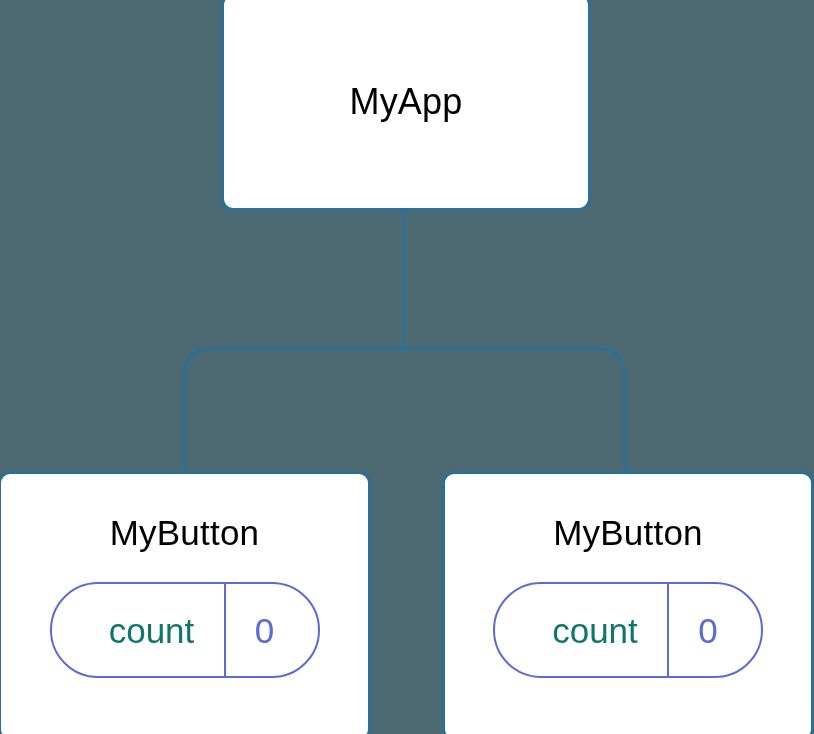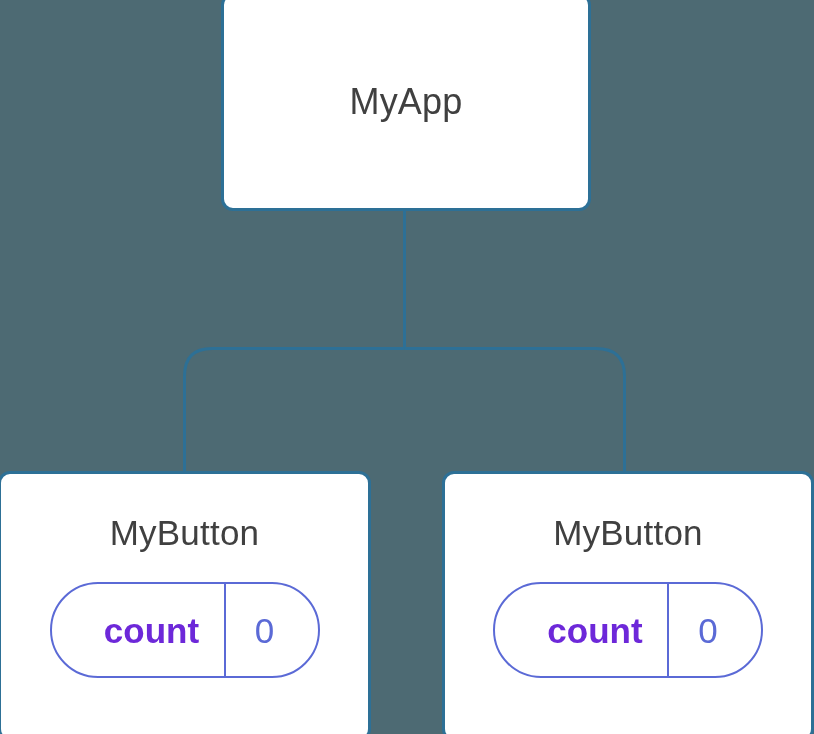--- a/index.html
+++ b/index.html
@@ -63,21 +63,21 @@
 
   #node-child-1 {
     left: 442px;
     top: 471px;
     width: 372px;
     height: 270px;
     padding-top: 41px;
   }
 
   .node-title {
-    color: #404040;
+    color: #000000;
     font-size: 35px;
     font-weight: 400;
     letter-spacing: 0.2px;
     line-height: 1;
     white-space: nowrap;
   }
 
   #node-root .node-title {
     font-size: 36px;
   }
@@ -96,25 +96,24 @@
   }
 
   .state-key {
     display: flex;
     align-items: center;
     justify-content: center;
     min-width: 174px;
     padding: 0 16px 0 44px;
     box-sizing: border-box;
     border-right: 2px solid #5b6ad6;
-    color: #6d28d9;
+    color: #0f766e;
     font-size: 35px;
     line-height: 1;
     white-space: nowrap;
-    font-weight: bold;
   }
 
   .state-val {
     display: flex;
     align-items: center;
     justify-content: center;
     min-width: 92px;
     padding: 0 36px 0 22px;
     box-sizing: border-box;
     color: #5b6ad6;

